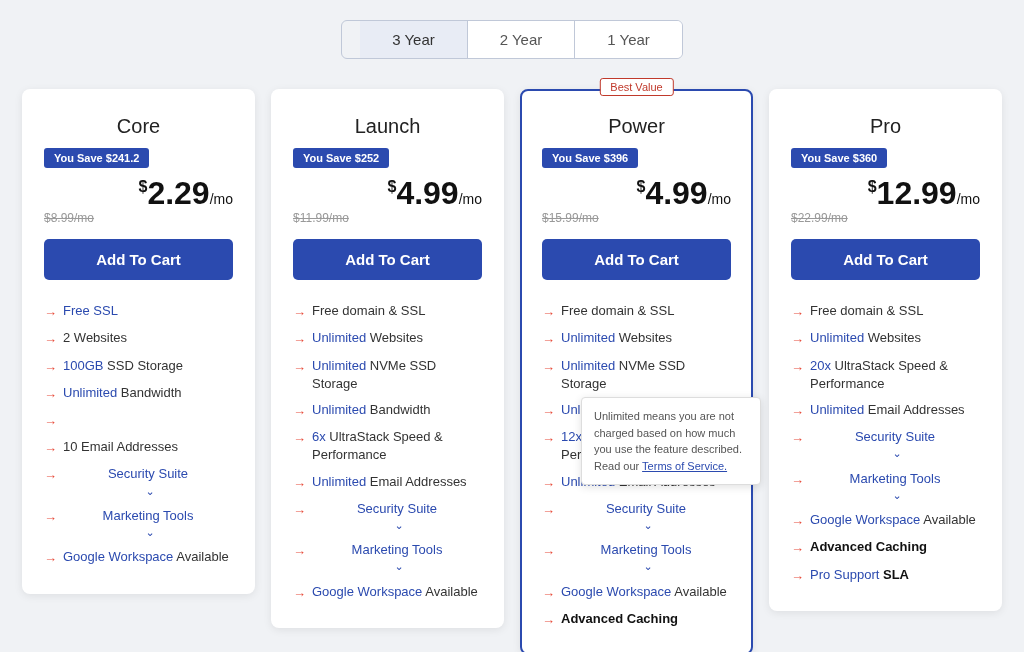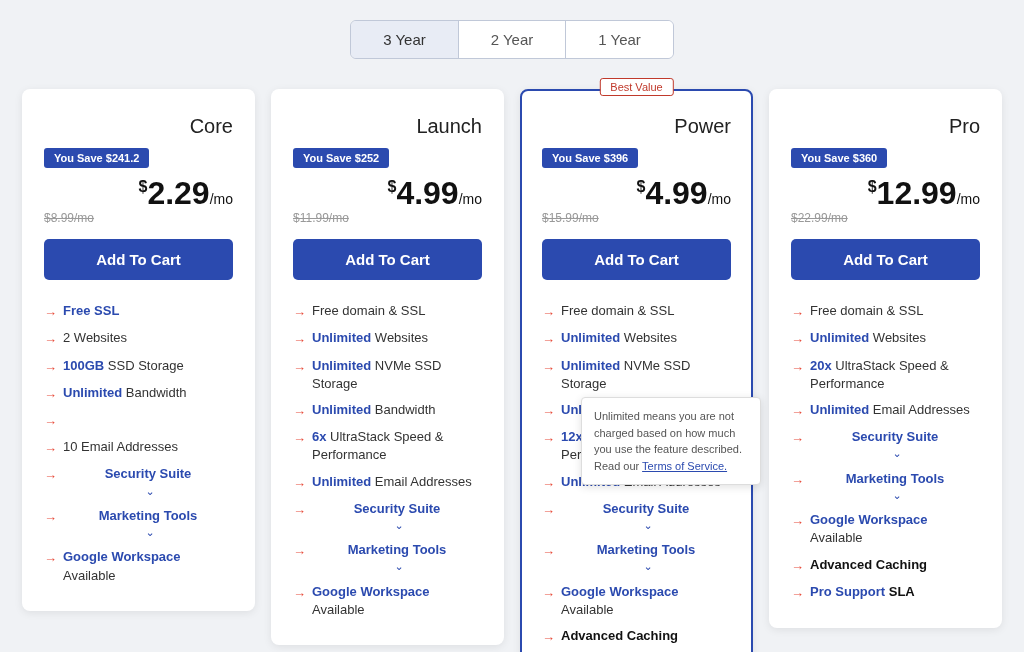--- a/index.html
+++ b/index.html
@@ -14,20 +14,21 @@
     }
 
     
     .period-tabs {
       display: flex;
       gap: 0;
       margin-bottom: 30px;
       border: 1px solid #c0c8d8;
       border-radius: 6px;
       overflow: hidden;
+      padding-left: 18px;
     }
     .period-tab {
       padding: 10px 32px;
       background: #fff;
       border: none;
       border-right: 1px solid #c0c8d8;
       cursor: pointer;
       font-size: 15px;
       color: #555;
       transition: background 0.15s;
@@ -72,21 +73,21 @@
       border: 1px solid #c0392b;
       color: #c0392b;
       font-size: 11px;
       padding: 2px 10px;
       border-radius: 3px;
       white-space: nowrap;
     }
 
     
     .plan-name {
-      text-align: right;
+      text-align: center;
       font-size: 20px;
       font-weight: 500;
       color: #222;
       margin-bottom: 10px;
     }
 
     
     .savings-badge {
       background: #2b4aaf;
       color: #fff;
@@ -154,21 +155,21 @@
       line-height: 1.4;
     }
     .arrow-icon {
       color: #e74c3c;
       font-size: 13px;
       flex-shrink: 0;
       margin-top: 1px;
     }
     .highlight {
       color: #2b4aaf;
-      font-weight: 700;
+      font-weight: 400;
       margin-top: 10px;
     }
     .feature-row {
       display: flex;
       align-items: center;
       justify-content: space-between;
       width: 100%;
       flex-direction: column;
     }
     .chevron-icon {

